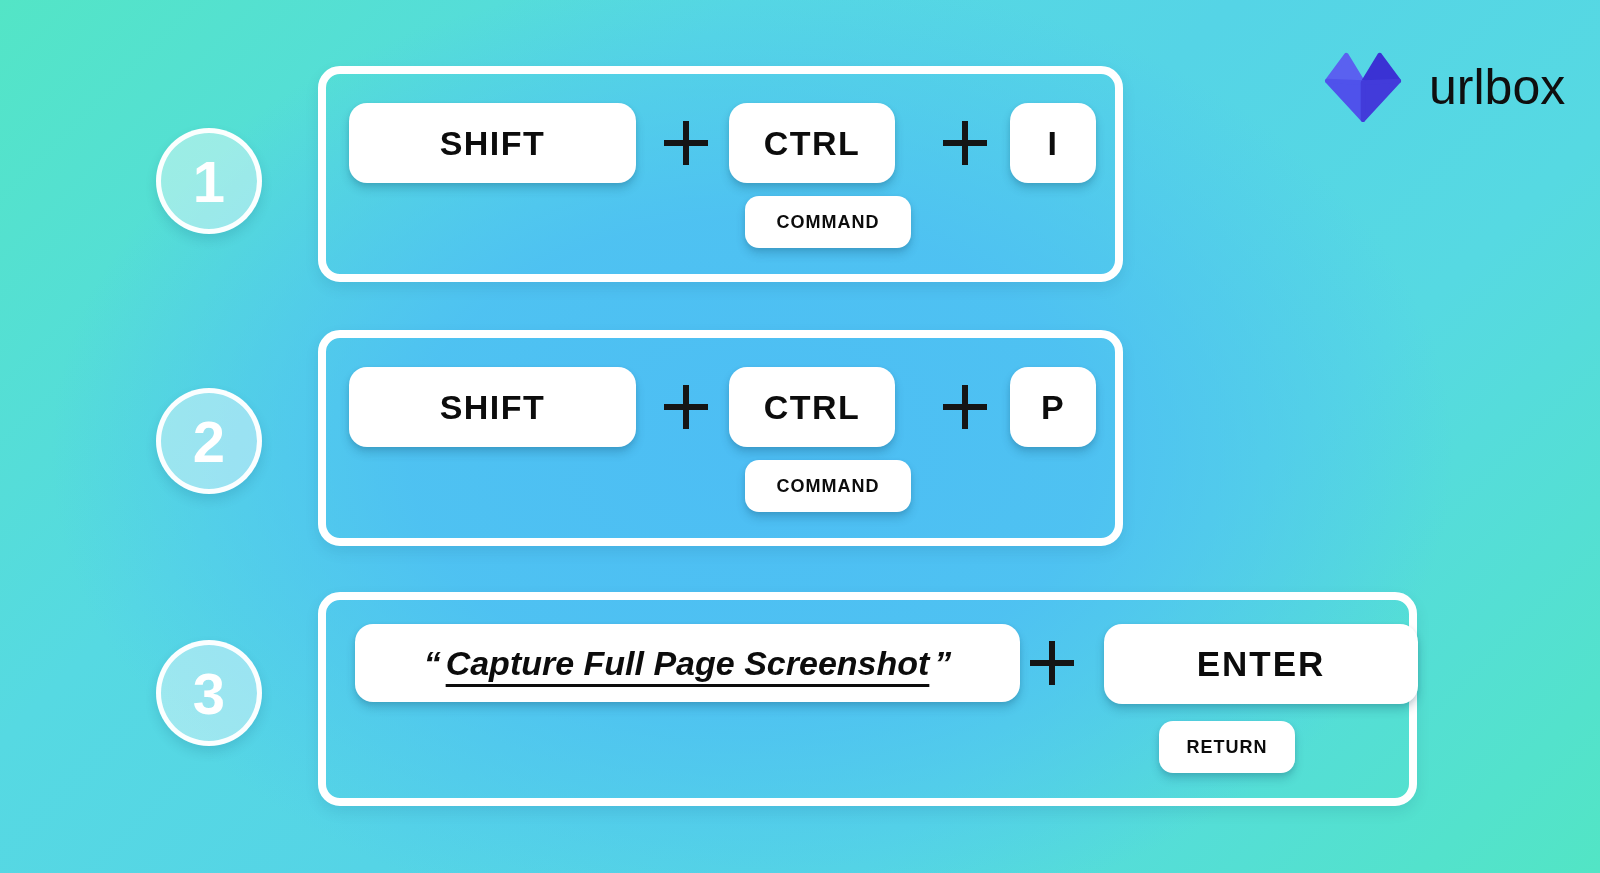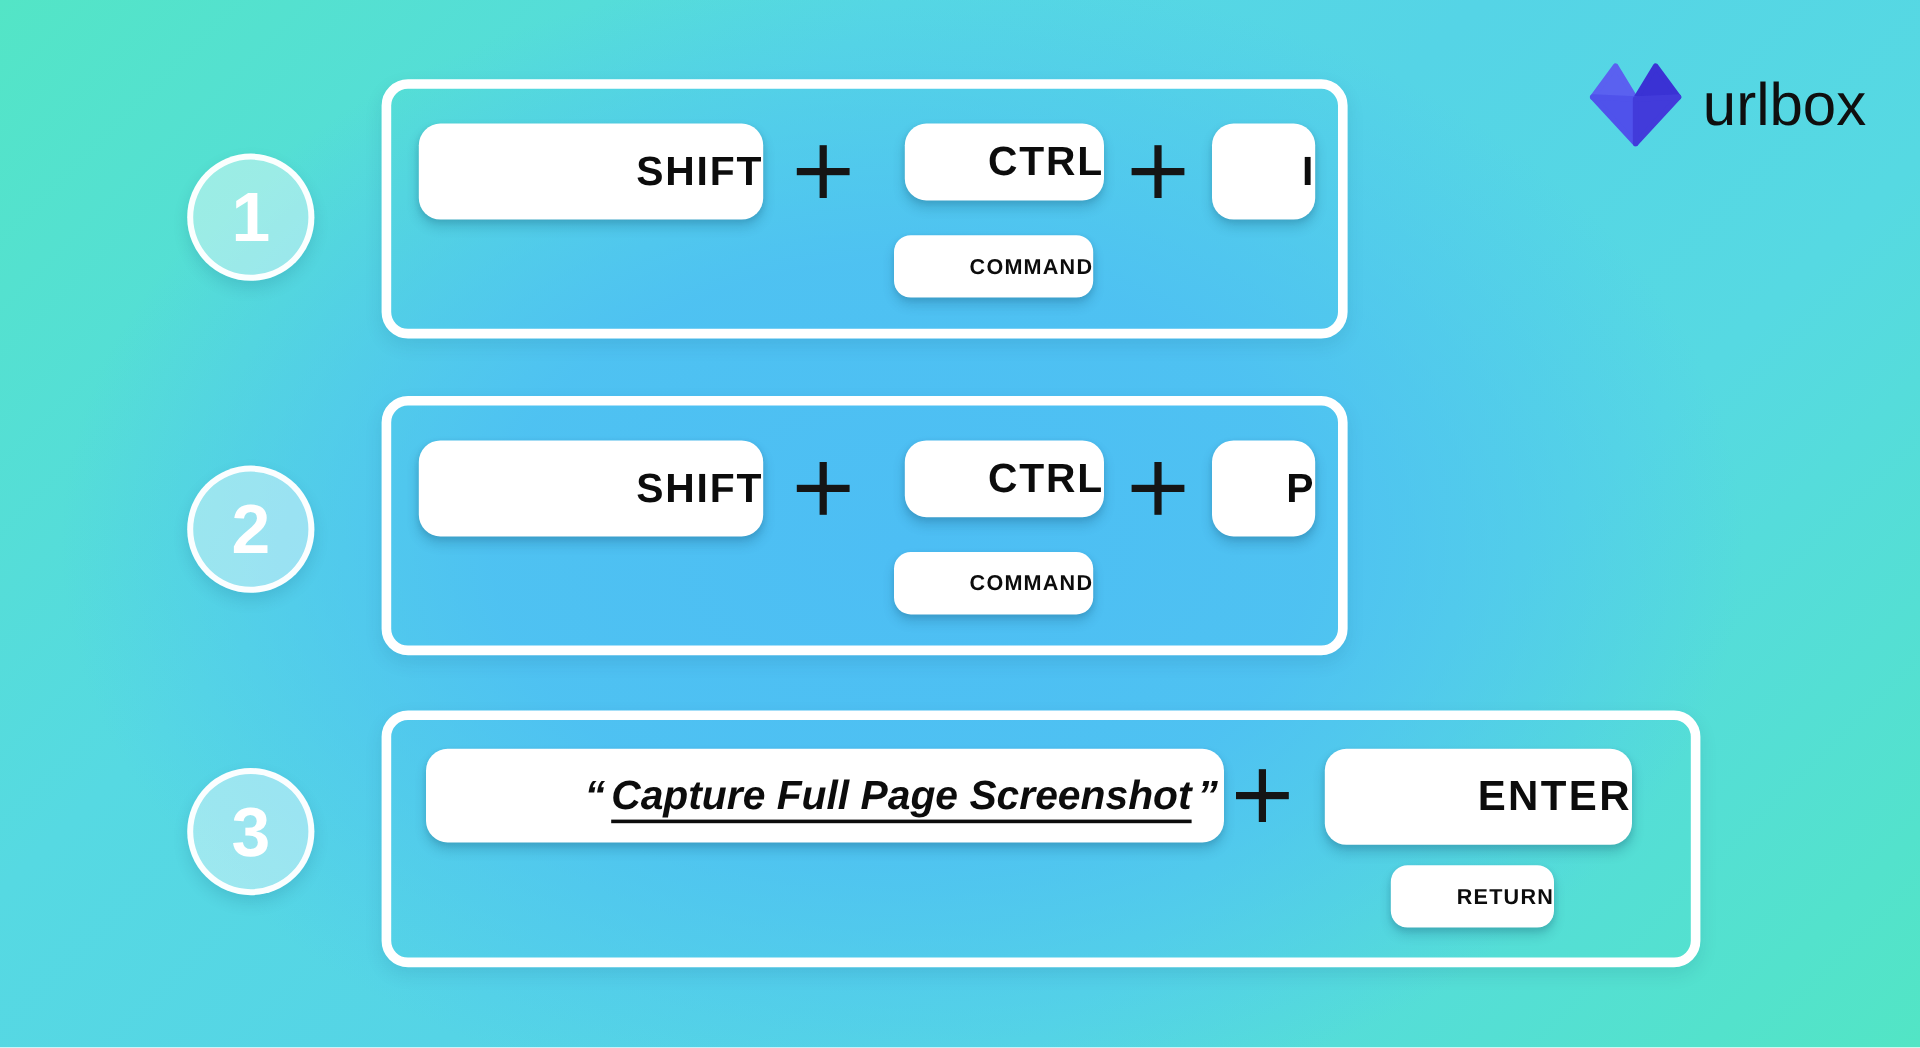--- a/index.html
+++ b/index.html
@@ -10,21 +10,21 @@
     position:relative; width:1600px; height:873px; overflow:hidden;
     background:
       radial-gradient(900px 620px at 47% 52%, #4dbef4 0%, rgba(77,190,244,0.85) 38%, rgba(85,214,230,0) 78%),
       linear-gradient(135deg, #53e5c6 0%, #56d9e2 30%, #55d4e6 50%, #56d9e2 70%, #52e5c5 100%);
   }
 
   
   .logo { position:absolute; left:1323px; top:52px; display:flex; align-items:center; }
   .logo-mark { width:80px; height:70px; display:block; }
   .logo-text { margin-left:16px; font-size:50px; line-height:70px; color:#0f0f0f; letter-spacing:0; }
-  .lt-light { font-weight:400; }
+  .lt-light { font-weight:400;margin-left:10px; }
   .lt-bold  { font-weight:400; }
 
   
   .circle {
     position:absolute; width:106px; height:106px; border-radius:50%;
     background:rgba(255,255,255,0.42);
     border:5px solid rgba(255,255,255,0.97);
     box-shadow:0 6px 12px rgba(8,60,90,0.14);
     display:flex; align-items:center; justify-content:center;
     color:#ffffff; font-size:58px; font-weight:700;
@@ -39,38 +39,38 @@
     box-shadow:0 6px 14px rgba(8,60,90,0.10);
     background:transparent;
   }
   .b1 { left:318px; top:66px;  width:805px;  height:216px; }
   .b2 { left:318px; top:330px; width:805px;  height:216px; }
   .b3 { left:318px; top:592px; width:1099px; height:214px; }
 
   
   .key {
     position:absolute; background:#ffffff; border-radius:18px;
-    display:flex; align-items:center; justify-content:flex-end;
+    display:flex; align-items:center; justify-content:center;
     color:#0c0c0c; font-weight:700; font-size:34px; letter-spacing:1.5px;
     box-shadow:0 6px 10px rgba(8,60,90,0.20), 0 2px 4px rgba(8,60,90,0.10);
   }
   .key.sub { border-radius:14px; font-size:18px; letter-spacing:1px; }
 
   
   .k-shift  { left:23px;  top:29px;  width:287px; height:80px; }
   .k-plus-a { left:337px; top:29px;  width:46px;  height:80px; }
-  .k-ctrl   { left:428px; top:29px;  width:166px; height:64px; }
+  .k-ctrl   { left:403px; top:29px;  width:166px; height:80px; }
   .k-cmd    { left:419px; top:122px; width:166px; height:52px; }
   .k-plus-b { left:616px; top:29px;  width:46px;  height:80px; }
   .k-letter { left:684px; top:29px;  width:86px;  height:80px; }
 
   
   .k-phrase { left:29px;  top:24px;  width:665px; height:78px; }
   .k-plus-c { left:703px; top:24px;  width:46px;  height:78px; }
-  .k-enter  { left:778px; top:24px;  width:256px; height:80px; letter-spacing:2px; font-size:35px; }
+  .k-enter  { left:778px; top:24px;  width:314px; height:80px; letter-spacing:2px; font-size:35px; }
   .k-return { left:833px; top:121px; width:136px; height:52px; }
 
   
   .plus { position:absolute; }
   .plus::before, .plus::after { content:""; position:absolute; left:50%; top:50%;
     transform:translate(-50%,-50%); background:#151515; }
   .plus::before { width:44px; height:6px; }
   .plus::after  { width:6px;  height:44px; }
 
   

